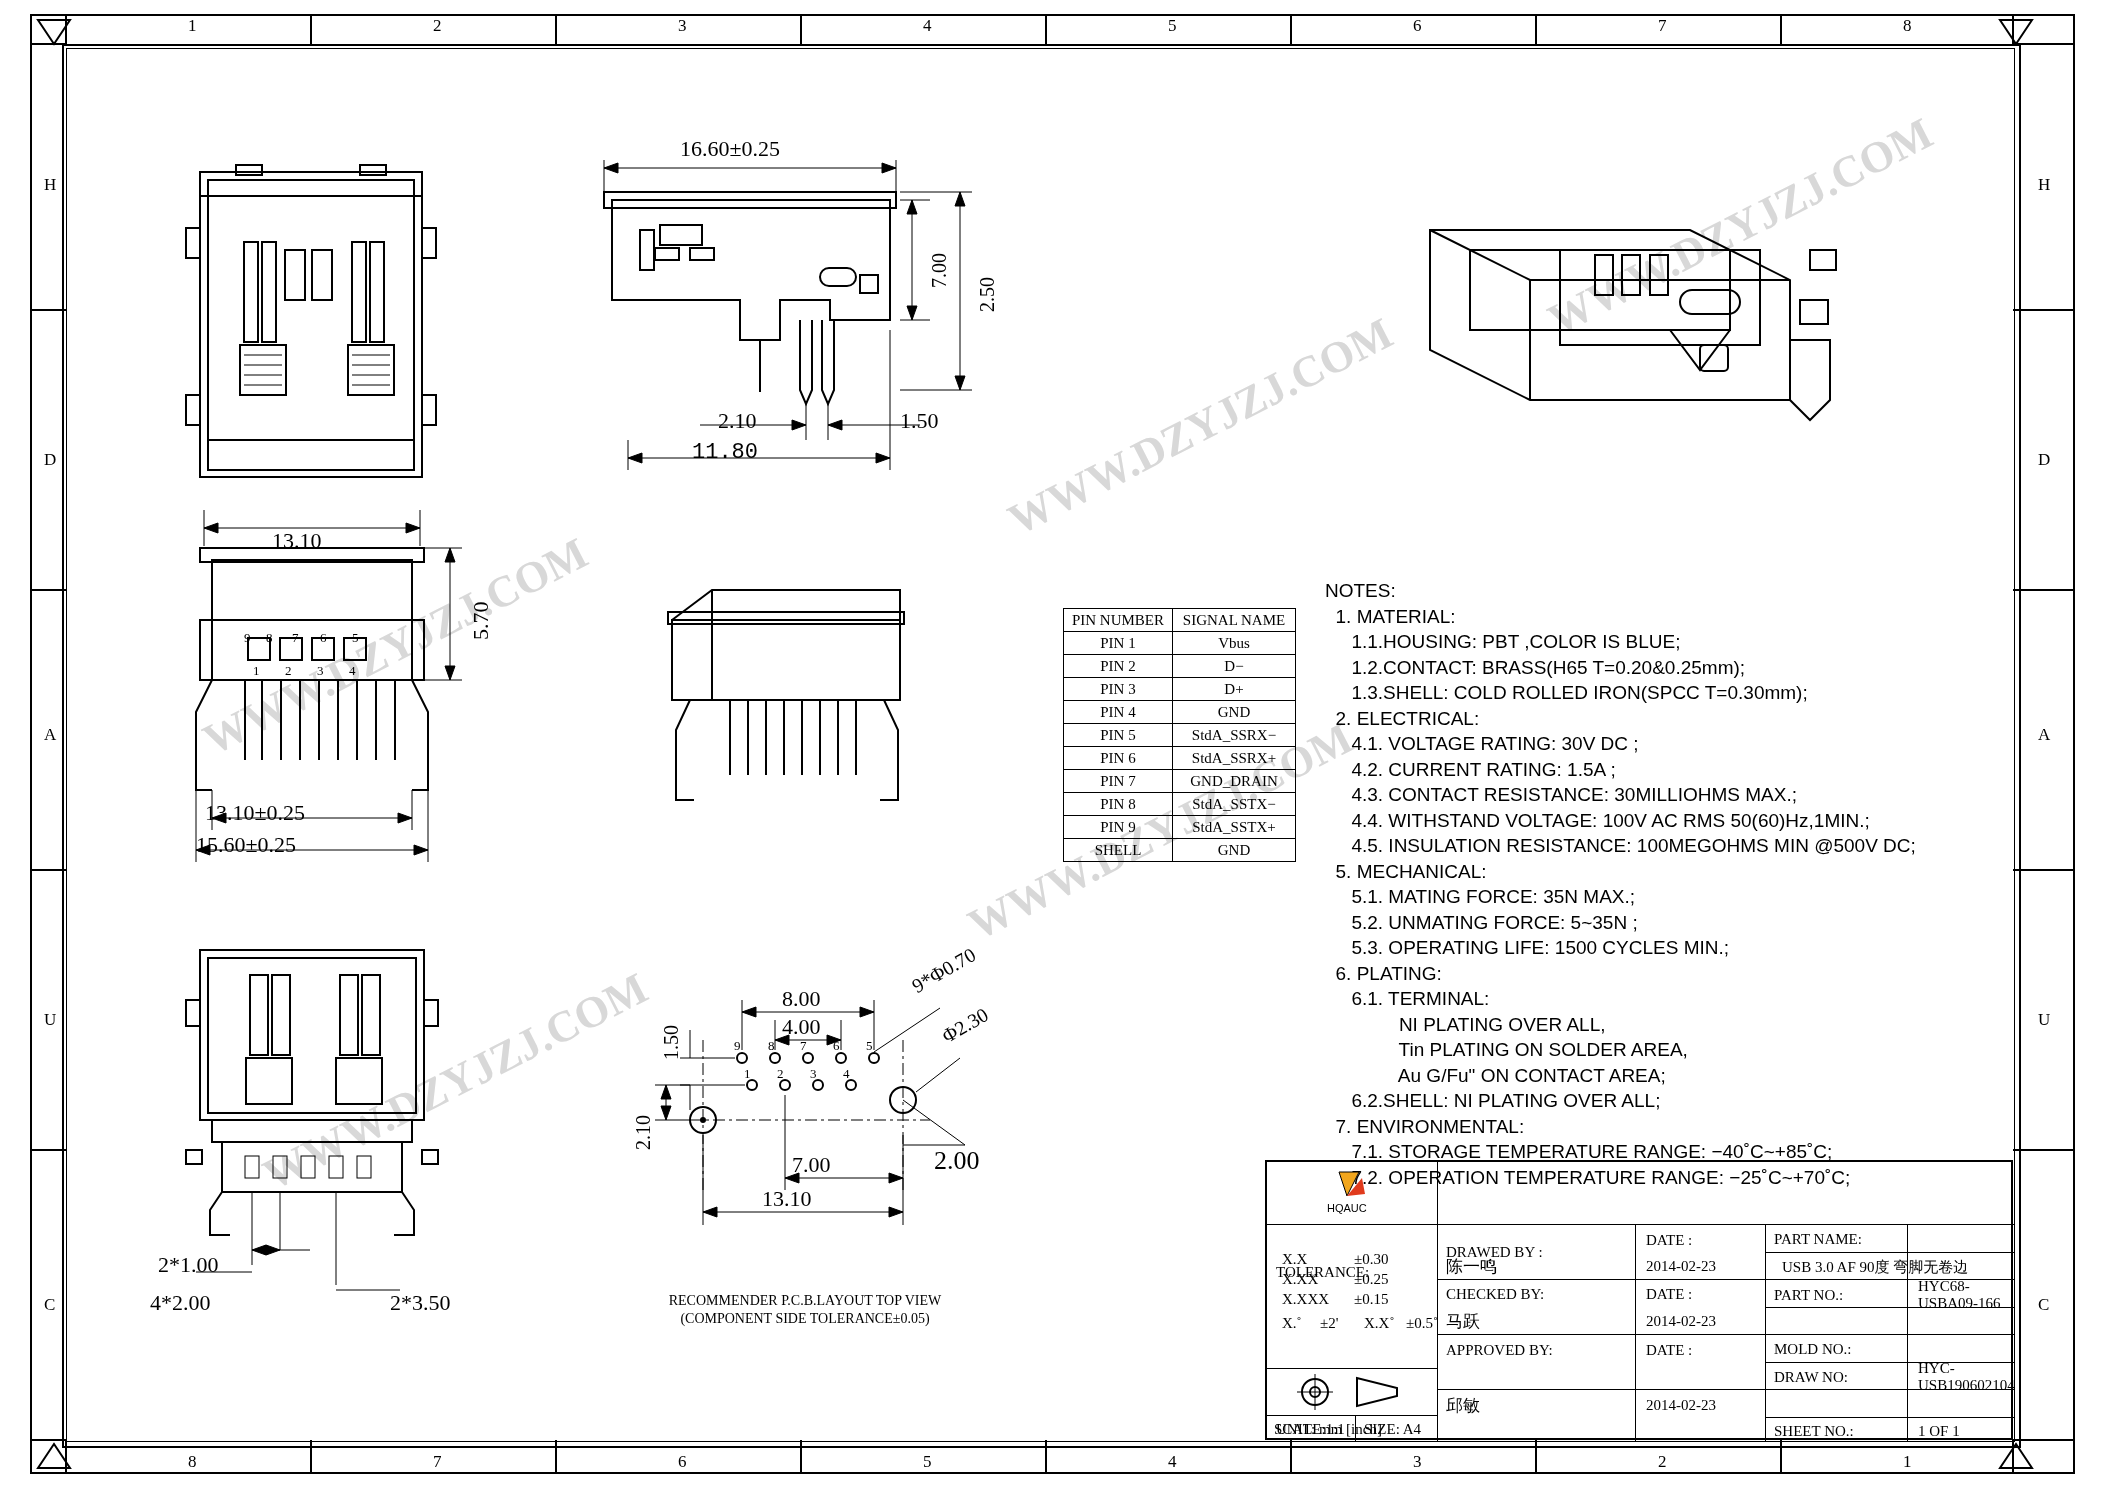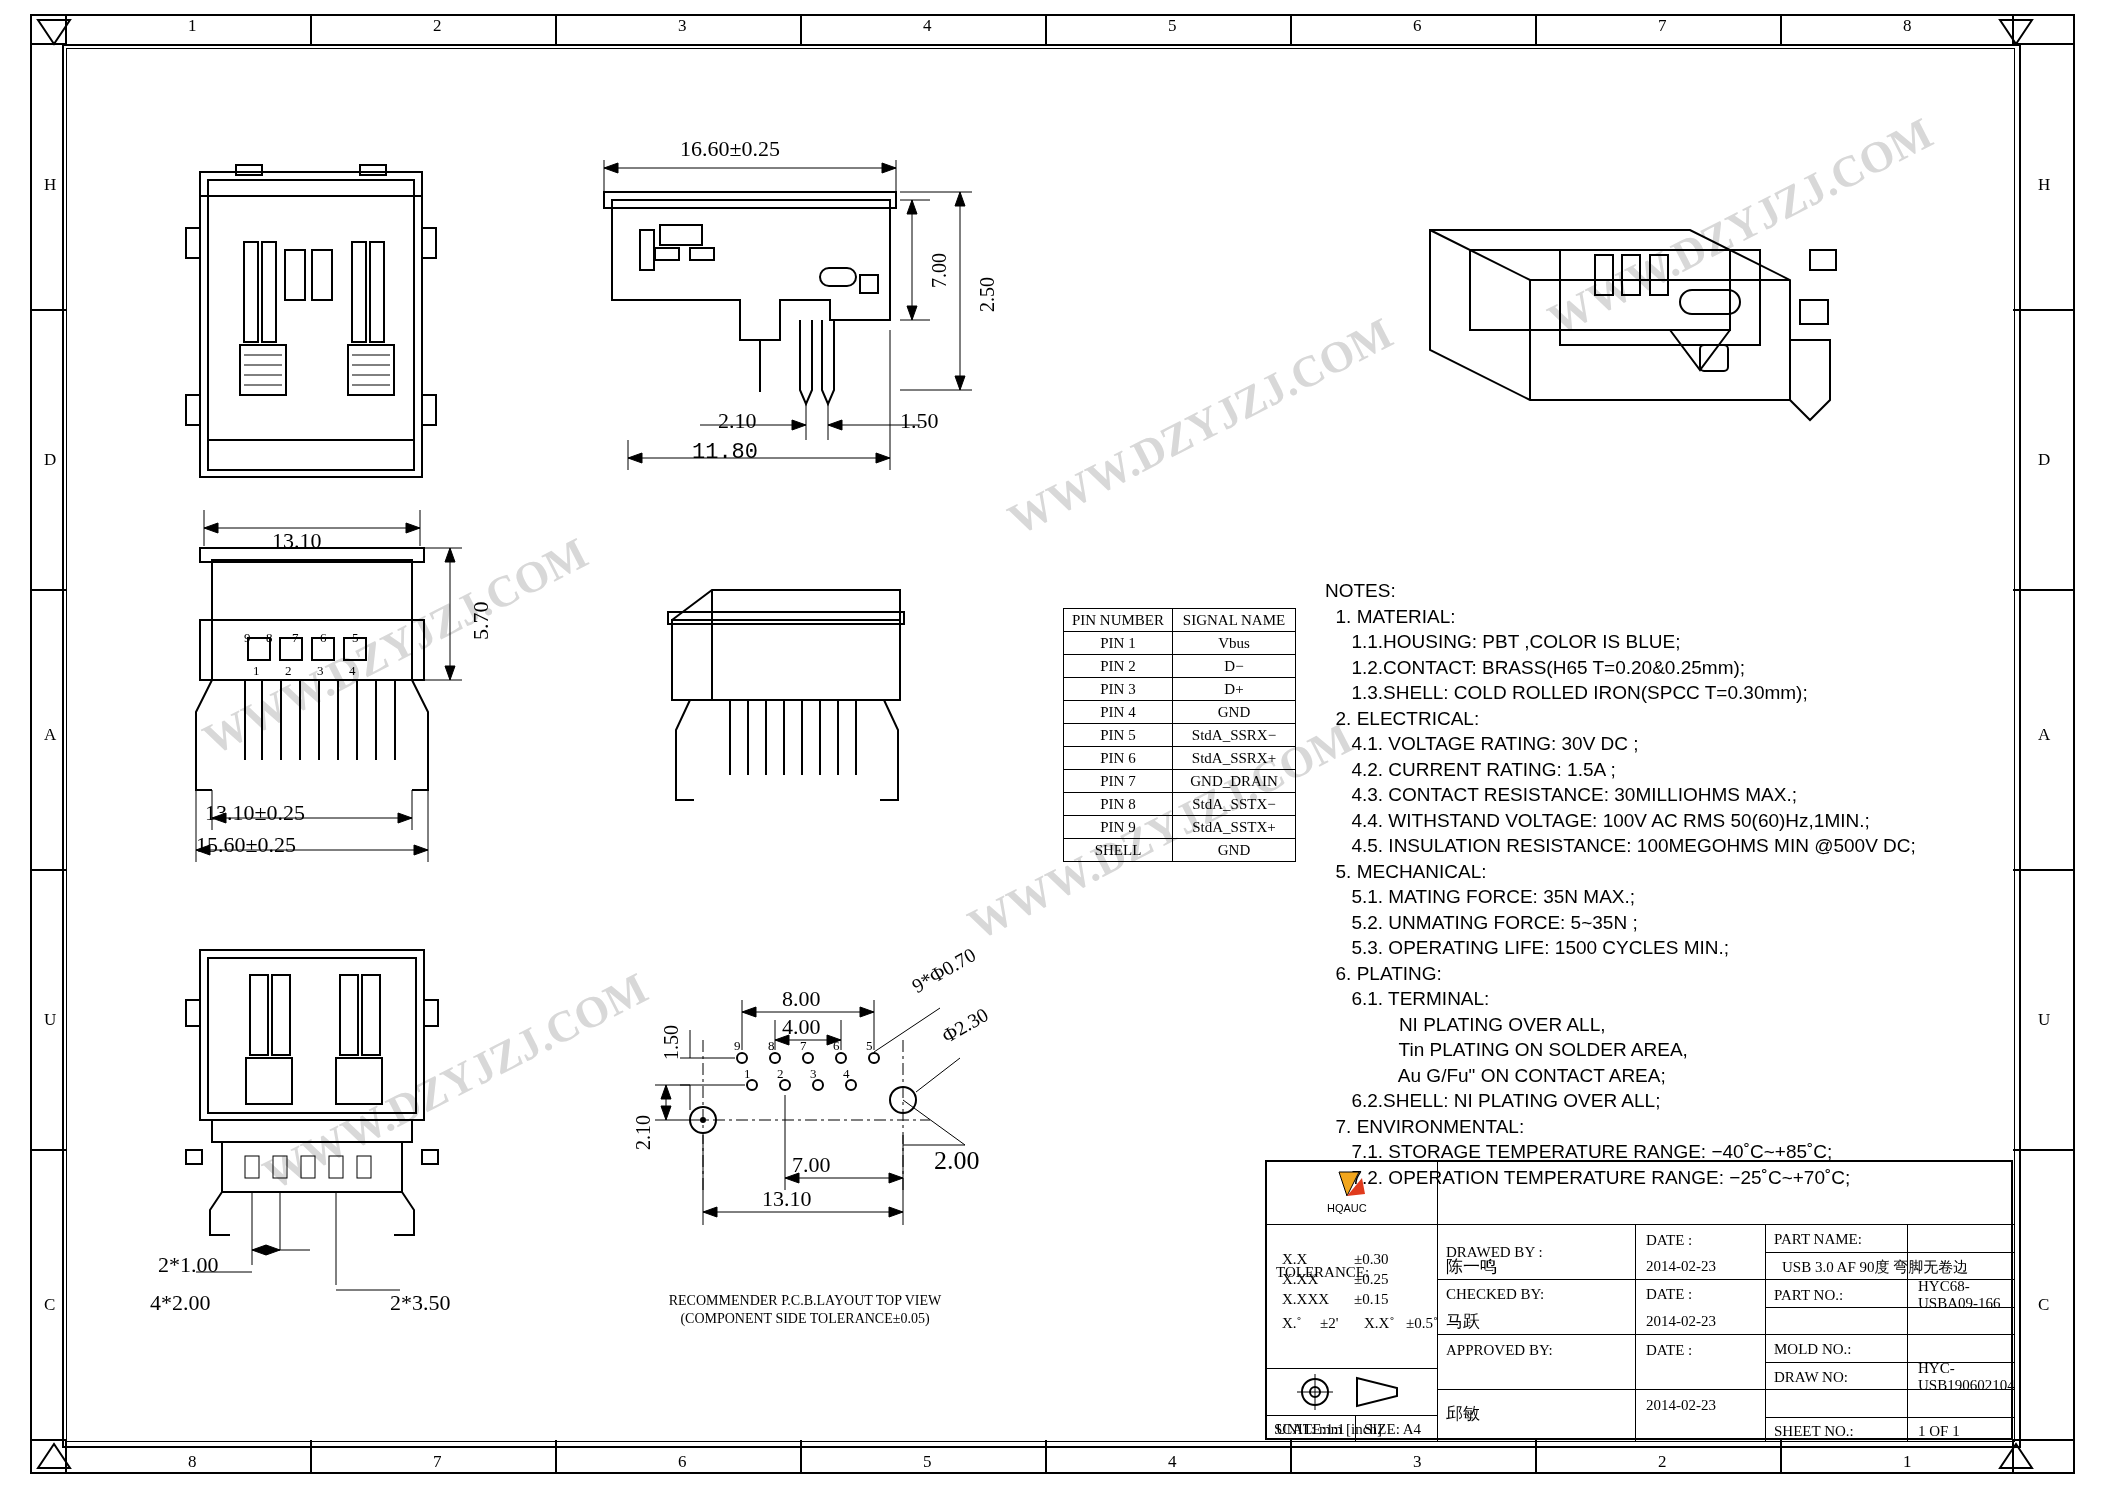--- a/index.html
+++ b/index.html
@@ -578,21 +578,21 @@
     <div class="tb-cell" style="left:174px;top:92px;width:190px;height:24px;font-size:17px;">陈一鸣</div>
     <div class="tb-cell" style="left:374px;top:92px;width:120px;height:24px;">2014-02-23</div>
 
     <div class="tb-cell" style="left:174px;top:120px;width:190px;height:24px;text-align:center;">CHECKED BY:</div>
     <div class="tb-cell" style="left:374px;top:120px;width:120px;height:24px;">DATE :</div>
     <div class="tb-cell" style="left:174px;top:147px;width:190px;height:24px;font-size:17px;">马跃</div>
     <div class="tb-cell" style="left:374px;top:147px;width:120px;height:24px;">2014-02-23</div>
 
     <div class="tb-cell" style="left:174px;top:176px;width:190px;height:24px;">APPROVED BY:</div>
     <div class="tb-cell" style="left:374px;top:176px;width:120px;height:24px;">DATE :</div>
-    <div class="tb-cell" style="left:174px;top:231px;width:190px;height:24px;font-size:17px;margin-top:8px;">邱敏</div>
+    <div class="tb-cell" style="left:174px;top:231px;width:190px;height:24px;font-size:17px;">邱敏</div>
     <div class="tb-cell" style="left:374px;top:231px;width:120px;height:24px;">2014-02-23</div>
 
     <div class="tb-cell" style="left:502px;top:66px;width:140px;height:22px;">PART NAME:</div>
     <div class="tb-cell" style="left:510px;top:94px;width:244px;height:22px;font-size:15px;">USB 3.0 AF 90度 弯脚无卷边</div>
     <div class="tb-cell" style="left:502px;top:122px;width:140px;height:22px;">PART NO.:</div>
     <div class="tb-cell" style="left:646px;top:122px;width:100px;height:22px;">HYC68-USBA09-166</div>
     <div class="tb-cell" style="left:502px;top:176px;width:140px;height:22px;">MOLD NO.:</div>
     <div class="tb-cell" style="left:646px;top:176px;width:100px;height:22px;"></div>
     <div class="tb-cell" style="left:502px;top:204px;width:140px;height:22px;">DRAW NO:</div>
     <div class="tb-cell" style="left:646px;top:204px;width:104px;height:22px;">HYC-USB190602104</div>

